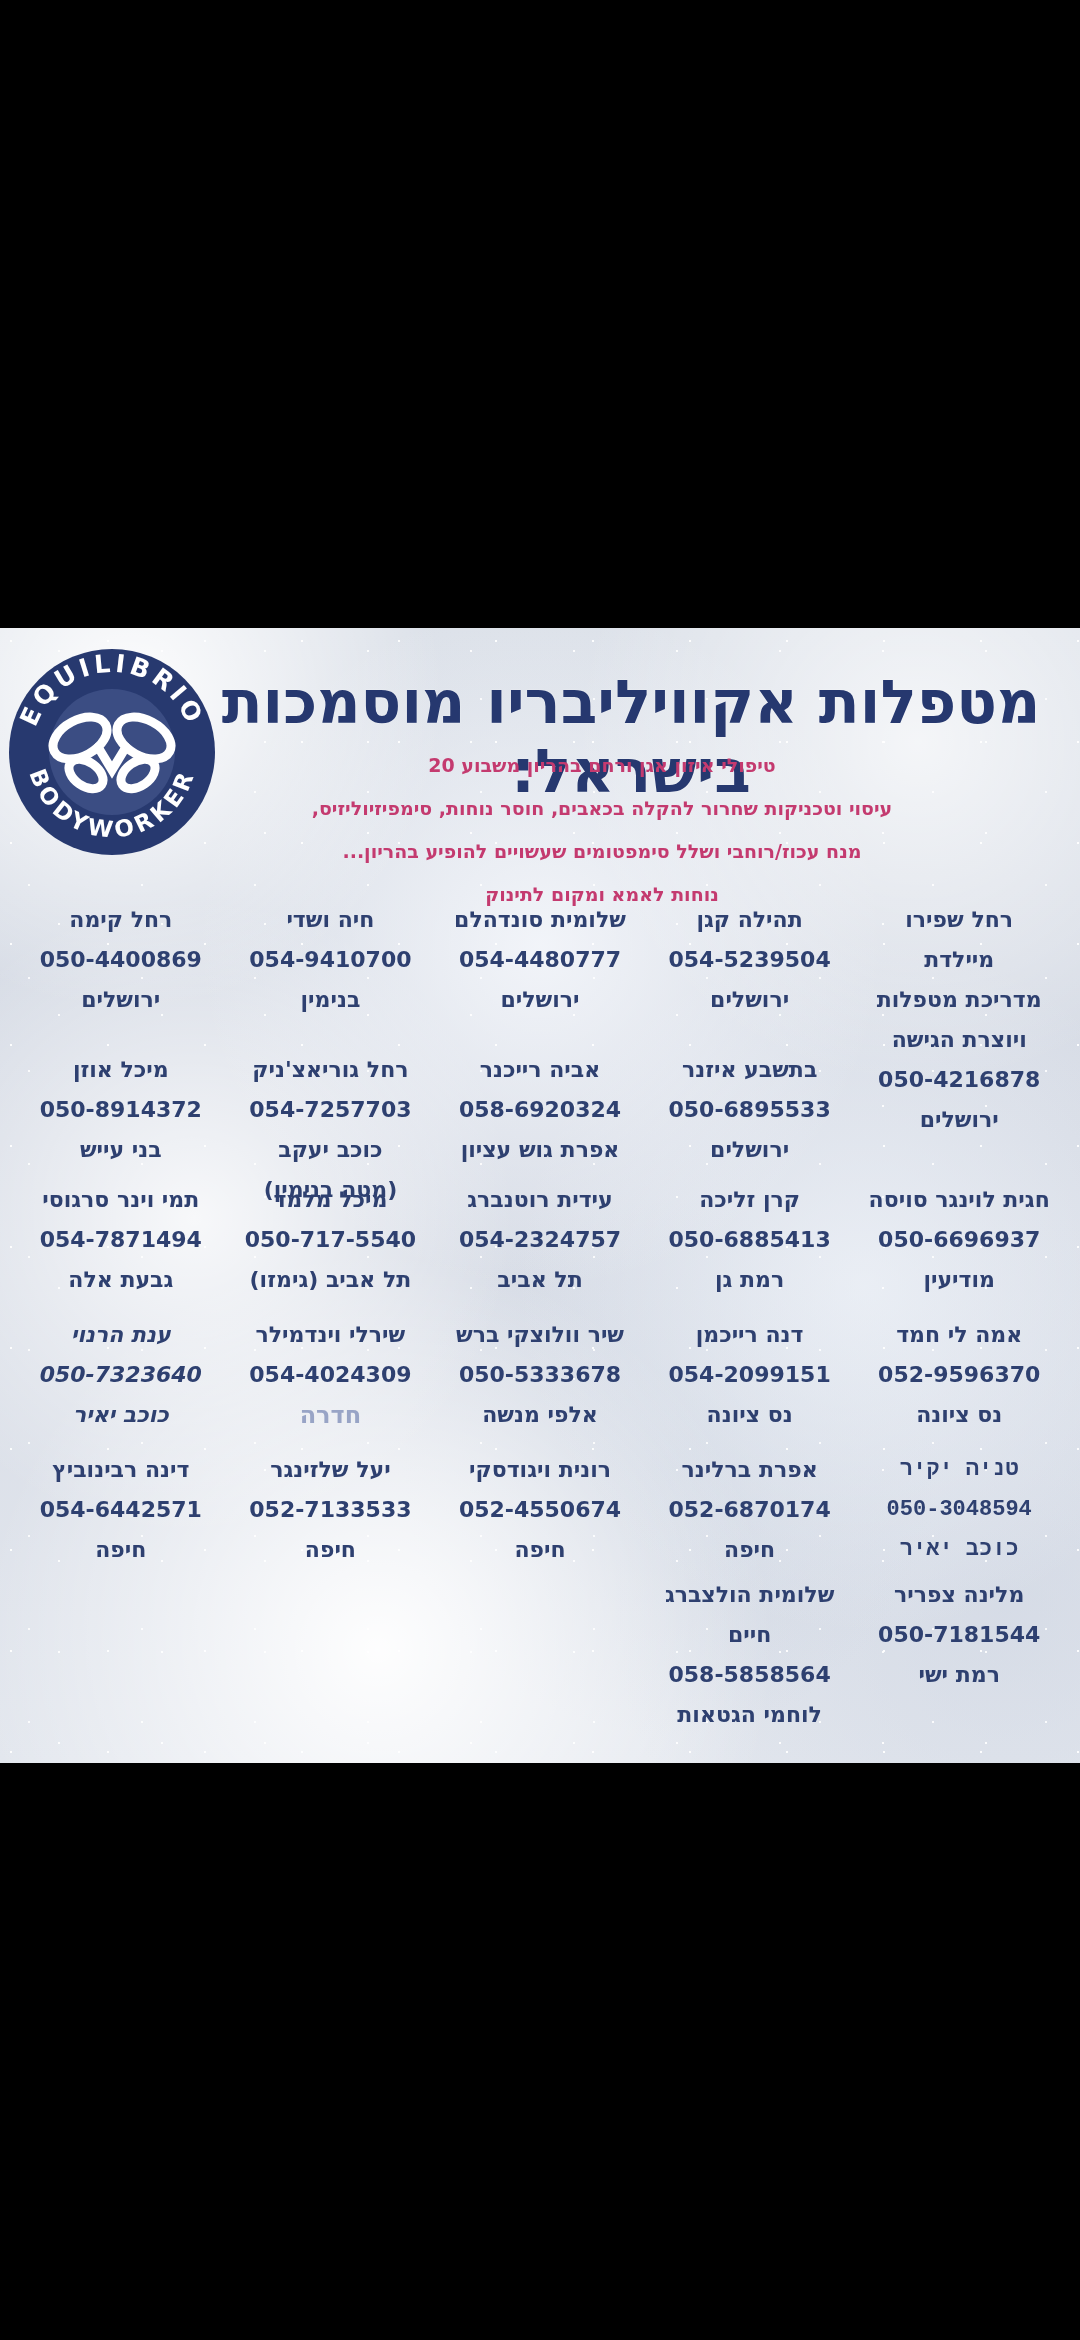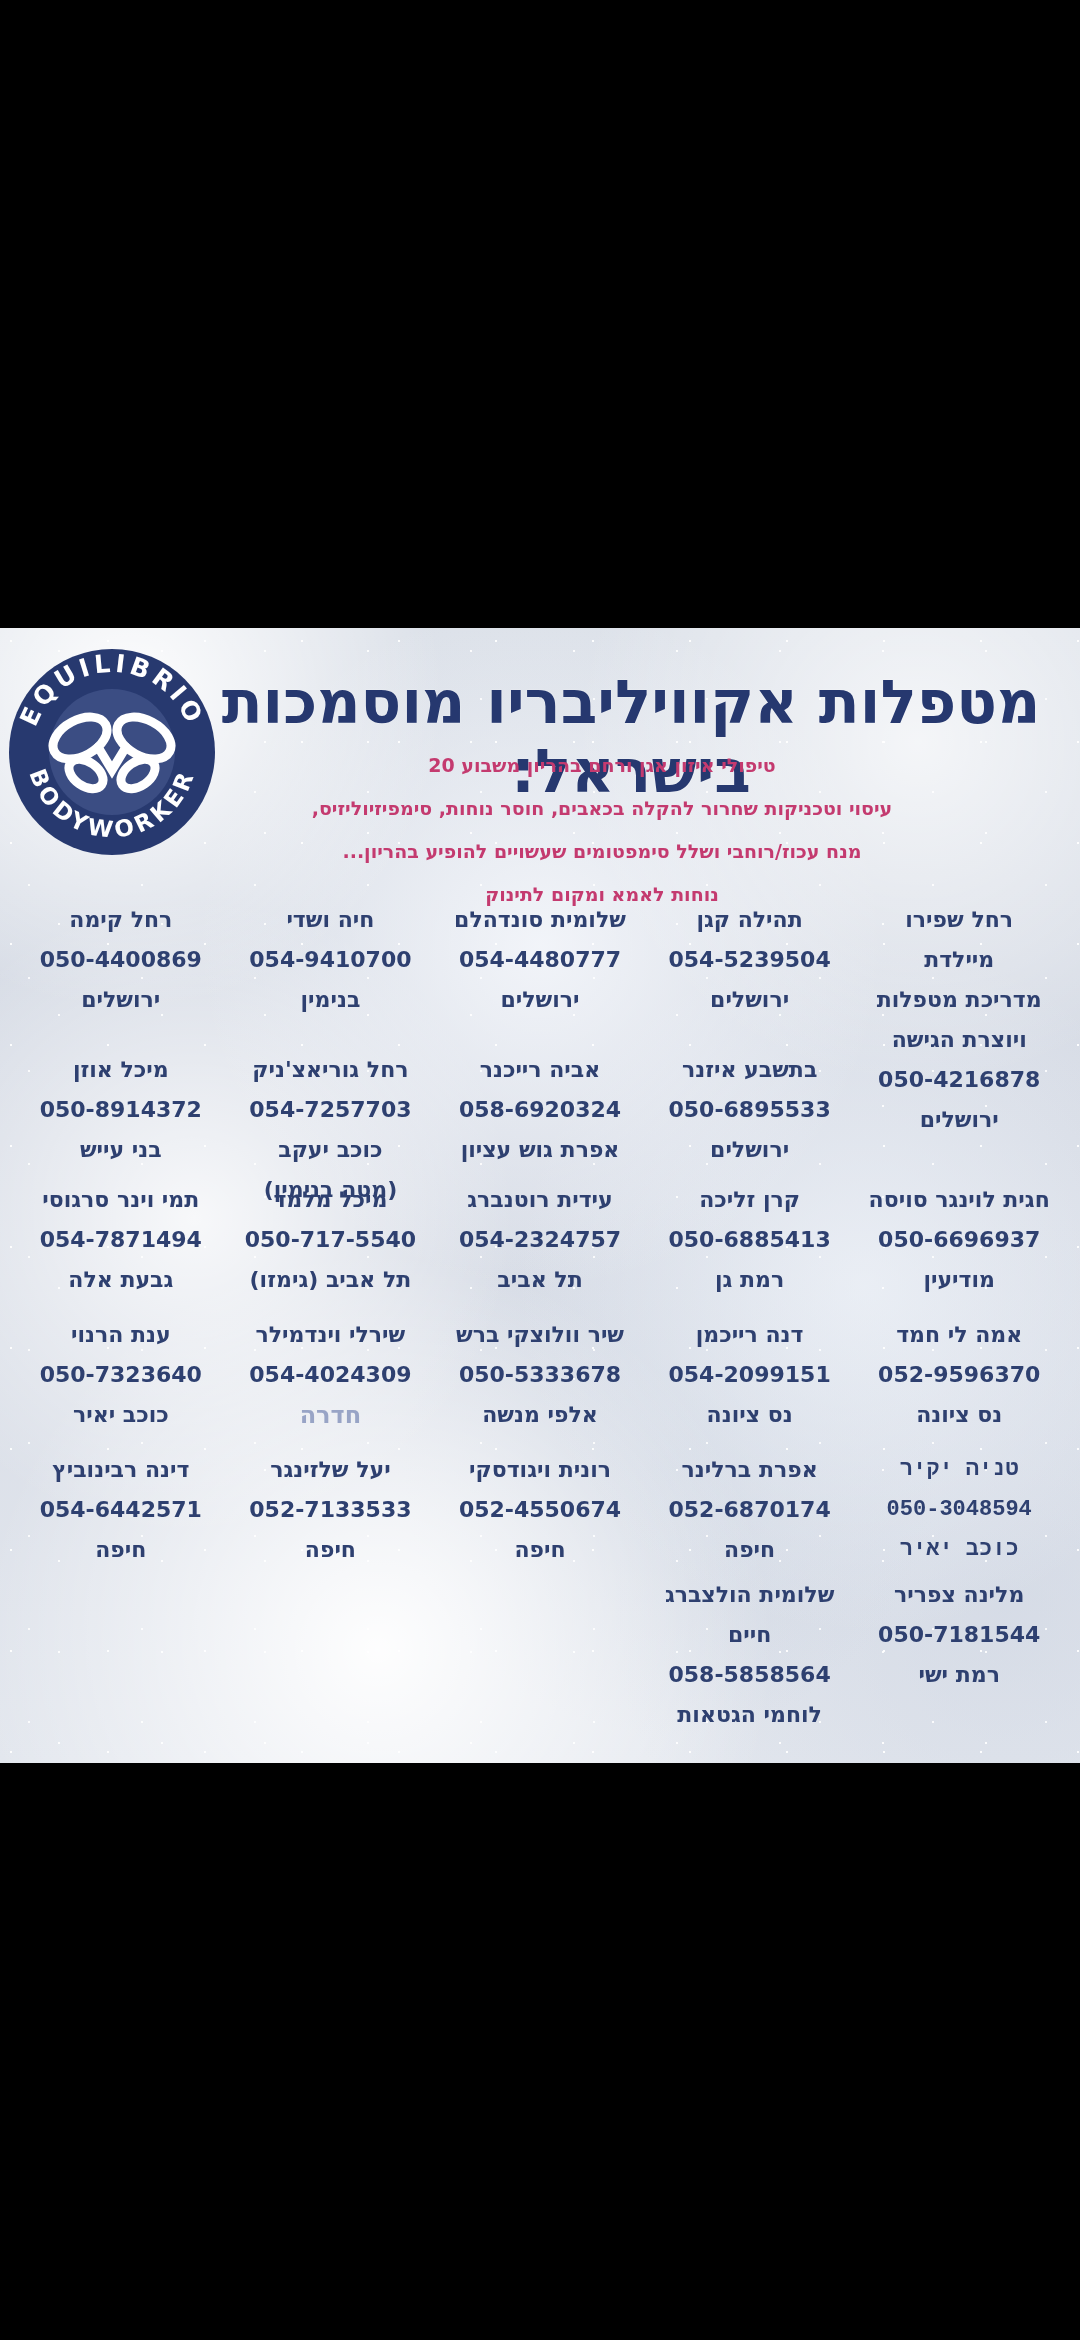--- a/index.html
+++ b/index.html
@@ -194,21 +194,21 @@
       <div class="entry" style="grid-area: 4 / 3;">
         <div class="line name">שיר וולוצקי ברש</div>
         <div class="line phone">050-5333678</div>
         <div class="line city">אלפי מנשה</div>
       </div>
       <div class="entry" style="grid-area: 4 / 4;">
         <div class="line name">שירלי וינדמילר</div>
         <div class="line phone">054-4024309</div>
         <div class="line city faded">חדרה</div>
       </div>
-      <div class="entry" style="grid-area: 4 / 5;">
+      <div class="entry" style="grid-area: 4 / 5; font-style: italic;">
         <div class="line name">ענת הרנוי</div>
         <div class="line phone">050-7323640</div>
         <div class="line city">כוכב יאיר</div>
       </div>
       <div class="entry" style="grid-area: 5 / 1; font-family: Liberation Mono, monospace;">
         <div class="line name">טניה יקיר</div>
         <div class="line phone">050-3048594</div>
         <div class="line city">כוכב יאיר</div>
       </div>
       <div class="entry" style="grid-area: 5 / 2;">

